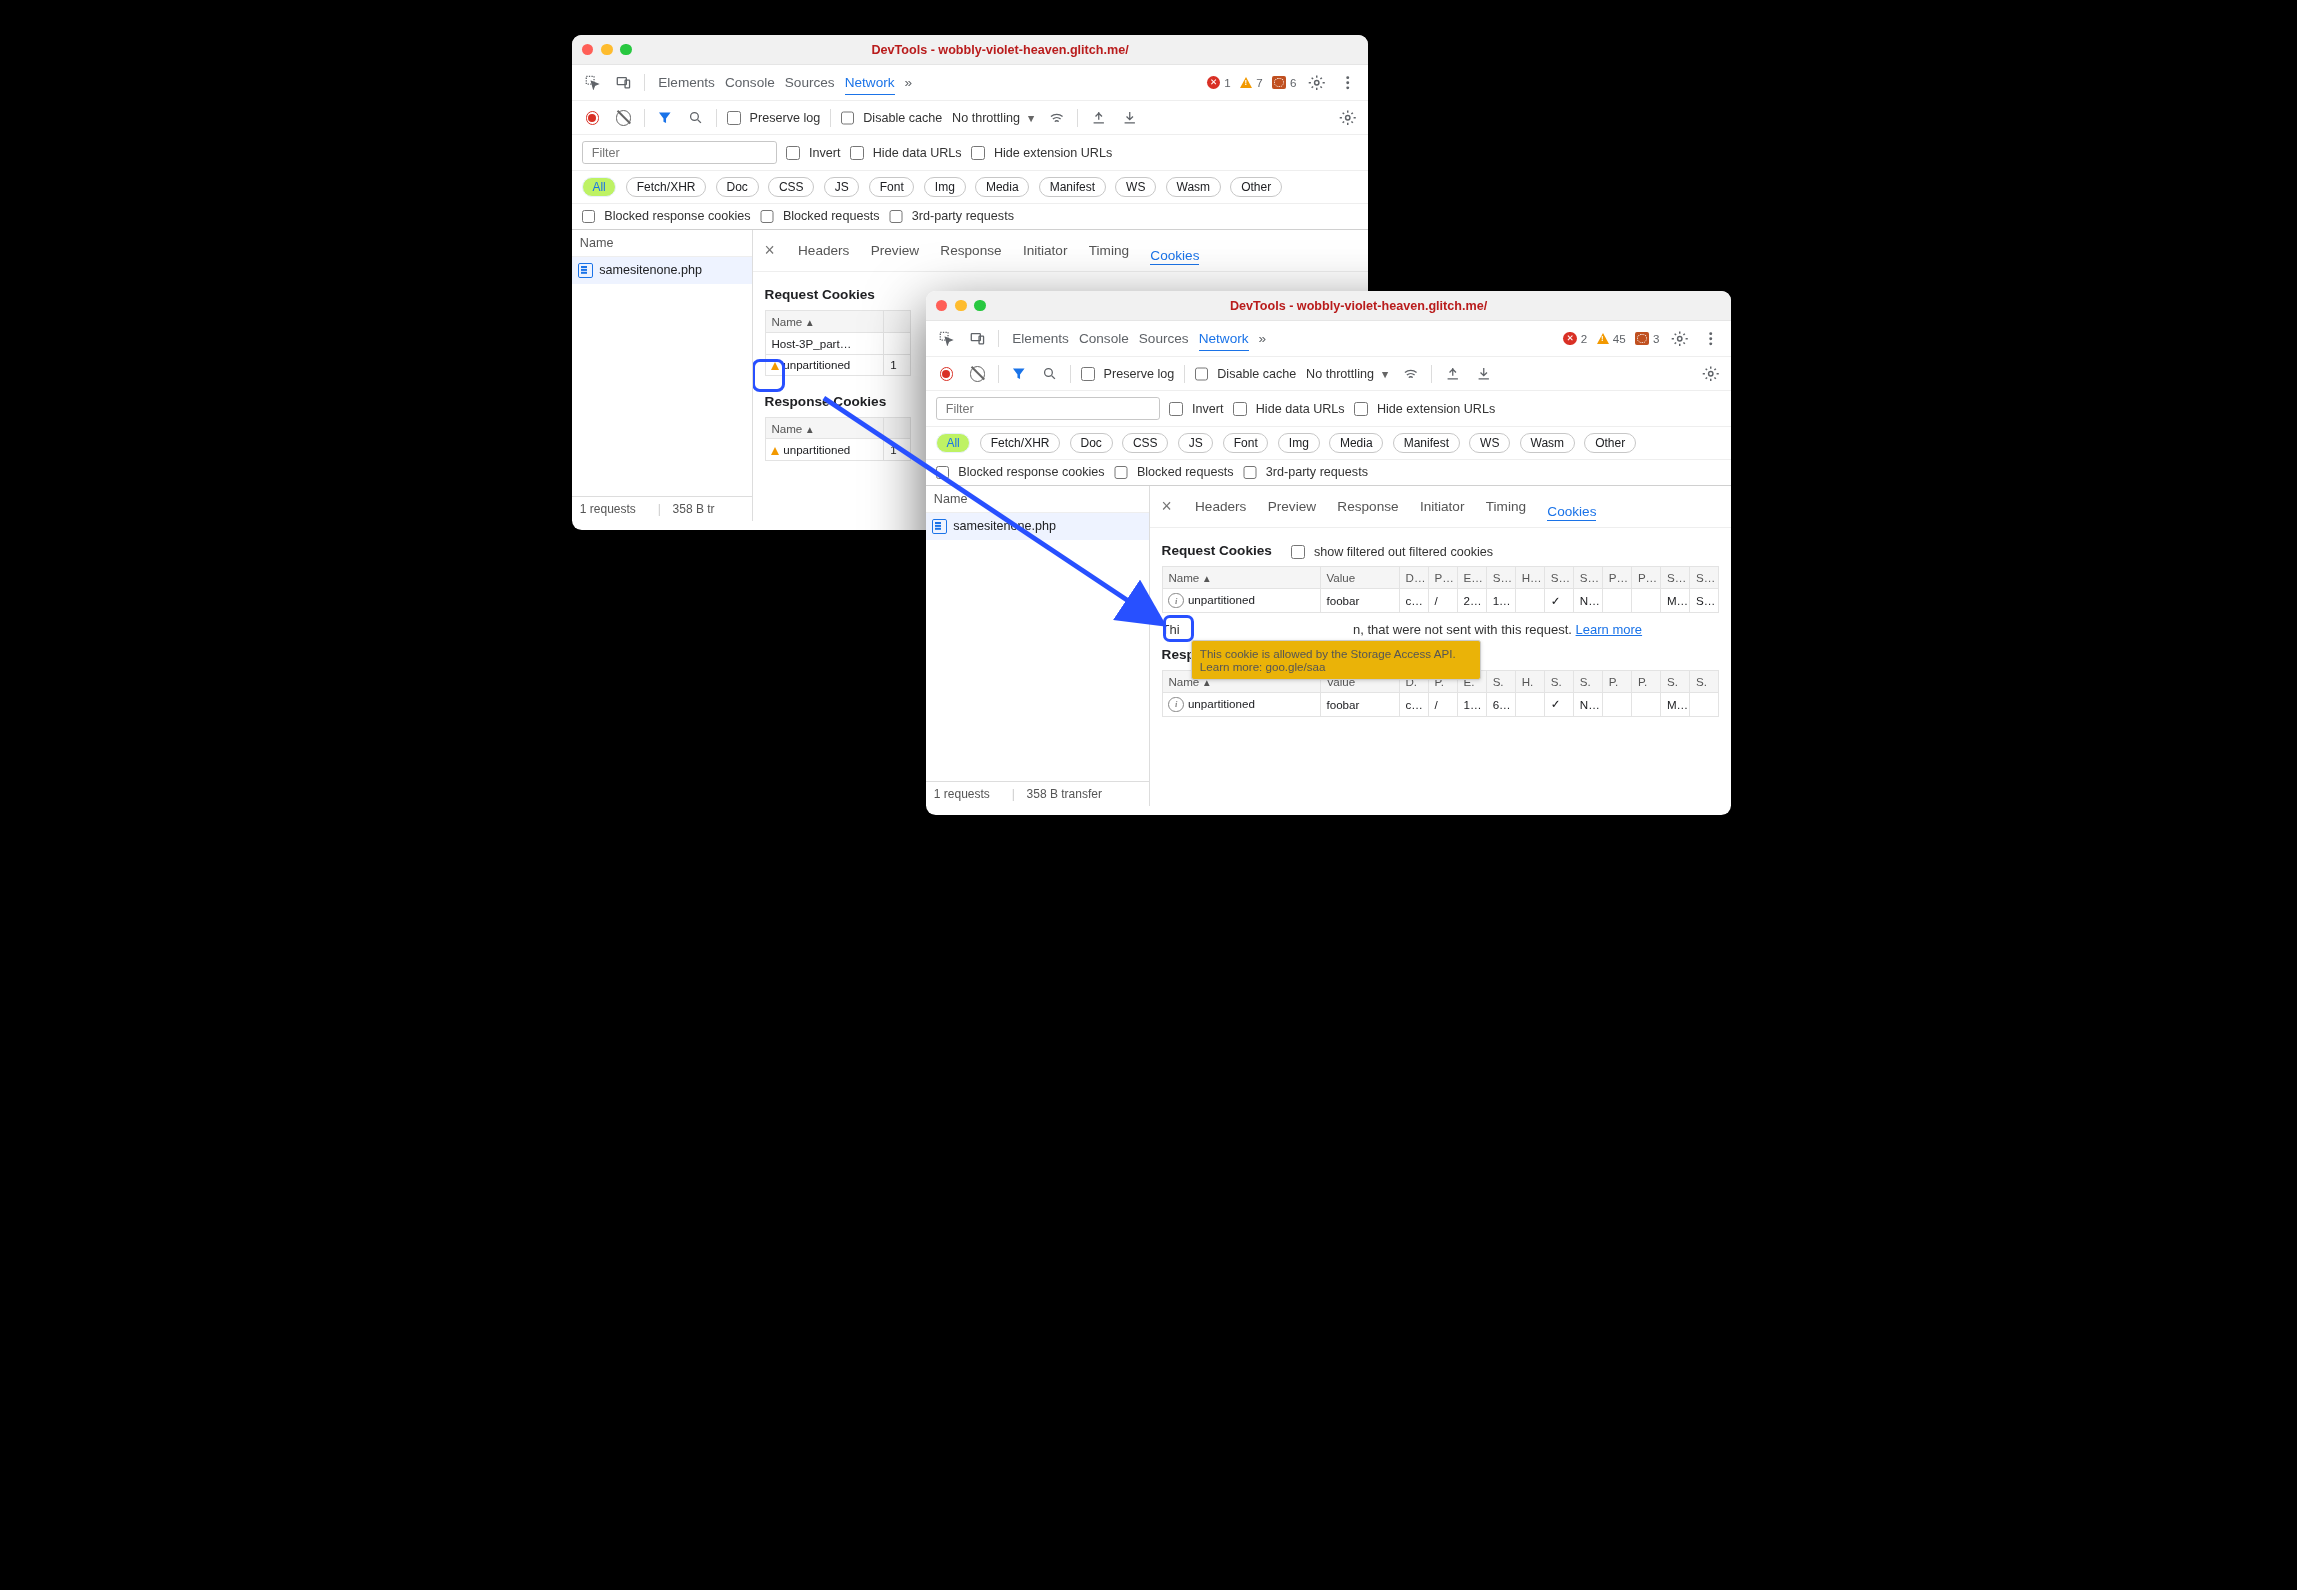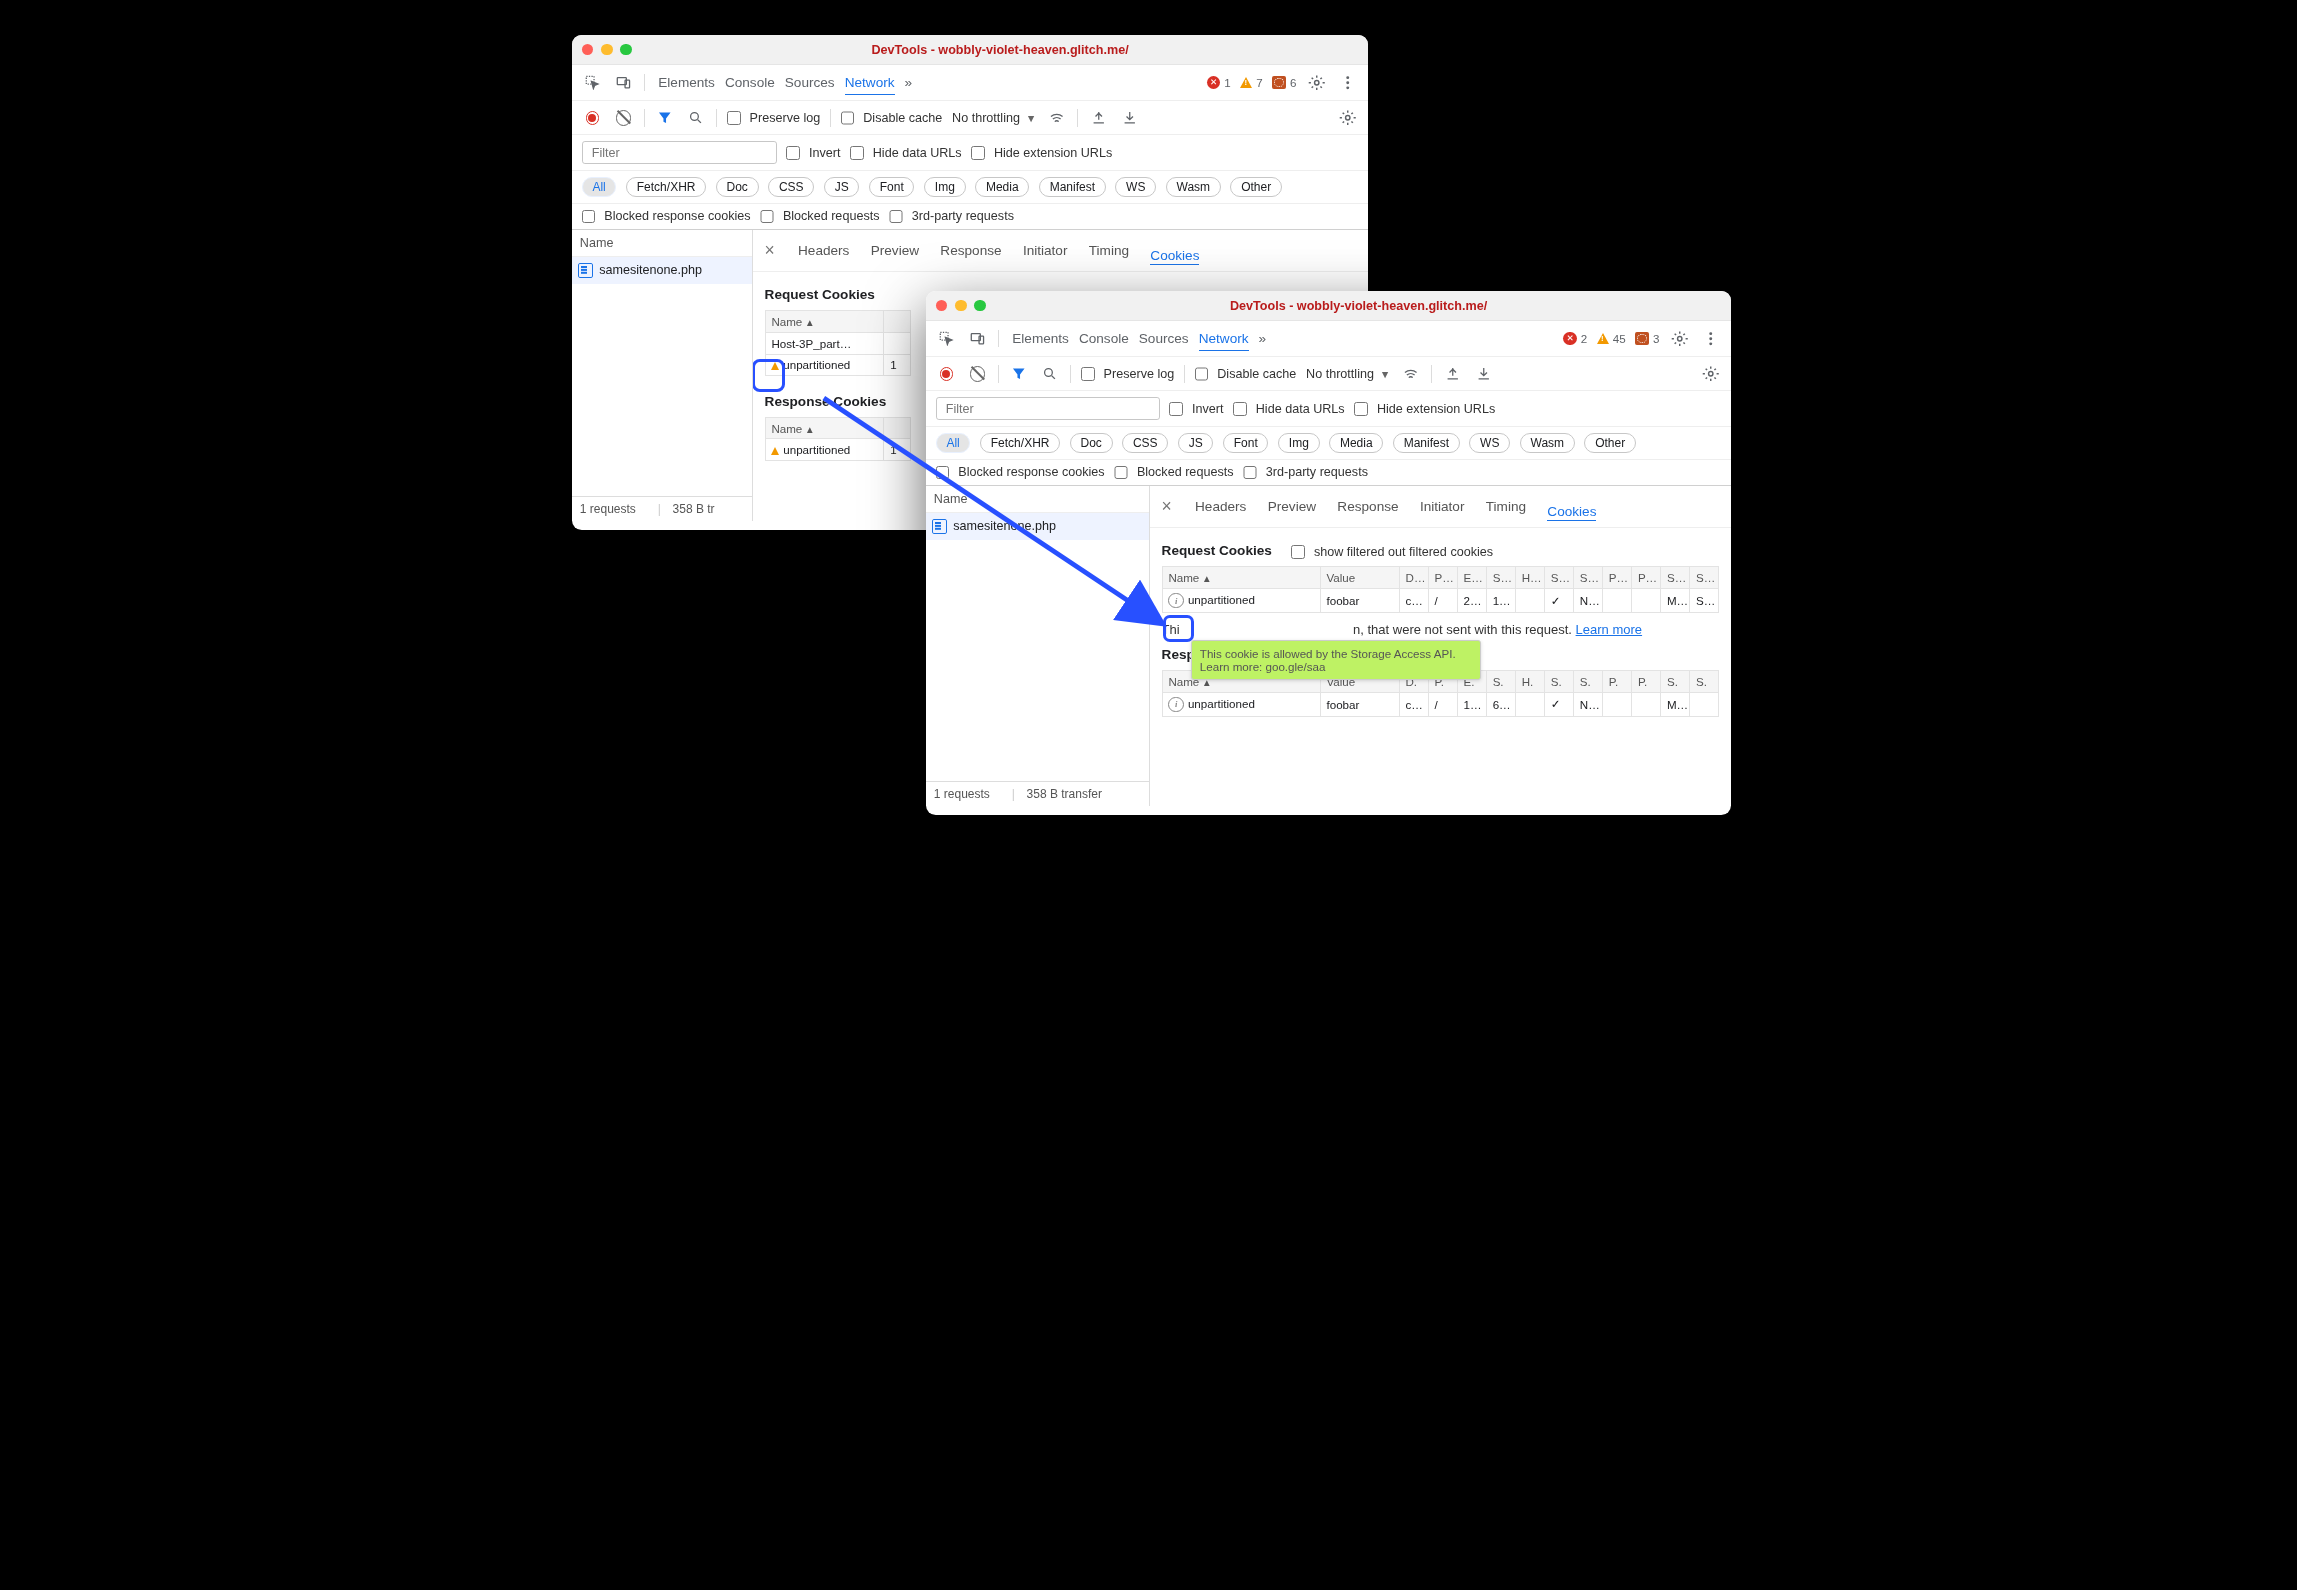--- a/index.html
+++ b/index.html
@@ -43,21 +43,21 @@
 .dot-red::after{content:"✕";color:#fff;font-size:8.7px;line-height:1;}
 .tri{width:0;height:0;border-left:6.8px solid transparent;border-right:6.8px solid transparent;border-bottom:11.6px solid #f29900;display:inline-block;position:relative;}
 .tri::after{content:"!";position:absolute;left:-1.9px;top:1px;color:#fff;font-size:7.8px;font-weight:700;}
 .issue{display:inline-flex;width:13.6px;height:13.6px;background:#c05020;border-radius:1.9px;position:relative;}
 .issue::after{content:"";position:absolute;left:1.9px;top:1.9px;width:9.7px;height:9.7px;border-radius:50%;border:1.5px dotted #fff;box-sizing:border-box;}
 .gear svg, .kebab svg{width:17.5px;height:17.5px;color:#5f6368;}
 .chk{display:flex;align-items:center;gap:9px;color:#333;font-size:12.6px;}
 .chk input{width:13.6px;height:13.6px;margin:0;}
 .filter-input{height:21.3px;border:1px solid #c7c7c7;border-radius:2.9px;padding:0 9px;font-size:12.6px;color:#888;width:175px;}
 .pill{display:inline-flex;align-items:center;padding:1.9px 9.7px;border:1px solid #c7c7c7;border-radius:13.6px;font-size:12px;background:#fff;}
-.pill.act{background:#e5e5e5;border-color:#e8f0fe;color:var(--blue);}
+.pill.act{background:#bef264;border-color:#e8f0fe;color:var(--blue);}
 .sep{width:1px;height:17.5px;background:#dcdcdc;}
 
 .split{display:flex;height:calc(100% - 204px);}
 .w2 .split{height:calc(100% - 204px);}
 .left{width:180px;border-right:1px solid #ddd;display:flex;flex-direction:column;}
 .w2 .left{width:223px;}
 .left .hdrrow{padding:5.8px 7.8px;border-bottom:1px solid #eee;font-size:12.6px;color:#555;}
 .file-row{padding:5.8px 5.8px;display:flex;align-items:center;gap:5.8px;font-size:12.6px;}
 .file-row.sel{background:#eef3ff;}
 .file-ic{width:13.6px;height:13.6px;border:1.5px solid #1a73e8;border-radius:1.9px;position:relative;}
@@ -73,21 +73,21 @@
 .tbl{width:100%;border:1px solid #ddd;border-collapse:collapse;font-size:12.6px;table-layout:fixed;}
 .tbl th,.tbl td{border:1px solid #e3e3e3;padding:3.9px 5.8px;text-align:left;white-space:nowrap;overflow:hidden;text-overflow:ellipsis;}
 .tbl th{background:#f5f5f5;font-weight:400;color:#555;}
 .tbl th.sorted::after{content:" ▲";font-size:9.7px;}
 .tri-sm{width:0;height:0;border-left:4.9px solid transparent;border-right:4.9px solid transparent;border-bottom:8.7px solid #f29900;display:inline-block;vertical-align:middle;margin-right:3.9px;}
 .info-sm{width:13.6px;height:13.6px;border:1.5px solid #888;border-radius:50%;display:inline-flex;align-items:center;justify-content:center;font-size:8.7px;color:#888;vertical-align:middle;margin-right:3.9px;font-family:Georgia,serif;font-style:italic;font-weight:700;}
 .circle-ring{position:absolute;width:27px;height:27px;border:3.9px solid var(--blue2);border-radius:7.8px;pointer-events:none;}
 .ring1{left:-1px;top:87px;}
 .arrow-svg{position:absolute;left:301px;top:393px;pointer-events:none;z-index:50;}
 .ring2{position:absolute;left:645px;top:615px;width:25px;height:21.3px;border:3.9px solid var(--blue2);border-radius:6.8px;pointer-events:none;z-index:55;}
-.tooltip{position:absolute;left:673px;top:640px;background:#bef264;border:1px solid #ccc;border-radius:2.9px;padding:5.8px 7.8px;font-size:11.6px;color:#555;max-width:272px;box-shadow:0 1px 3.9px rgba(0,0,0,.15);z-index:60;}
+.tooltip{position:absolute;left:673px;top:640px;background:#eab308;border:1px solid #ccc;border-radius:2.9px;padding:5.8px 7.8px;font-size:11.6px;color:#555;max-width:272px;box-shadow:0 1px 3.9px rgba(0,0,0,.15);z-index:60;}
 .hdr-flex{display:flex;align-items:center;gap:19.4px;}
 .link{color:var(--blue);text-decoration:underline;}
 .para{color:#333;font-size:13px;line-height:1.4;margin:7.8px 0;}
 .bignarrow th, .bignarrow td{font-size:11.6px;}
 .bignarrow col.name{width:136px;} .bignarrow col.val{width:68px;} .bignarrow col.xs{width:25px;}
 .small th,.small td{font-size:11.6px;}
 .blue-funnel{color:var(--blue);}
 .rec{width:11.6px;height:11.6px;border:1.9px solid #d93025;border-radius:50%;display:inline-block;position:relative;}
 .rec::after{content:"";position:absolute;inset:1.9px;background:#d93025;border-radius:50%;}
 .noenter{width:13.6px;height:13.6px;border:1.9px solid #666;border-radius:50%;position:relative;display:inline-block;}

